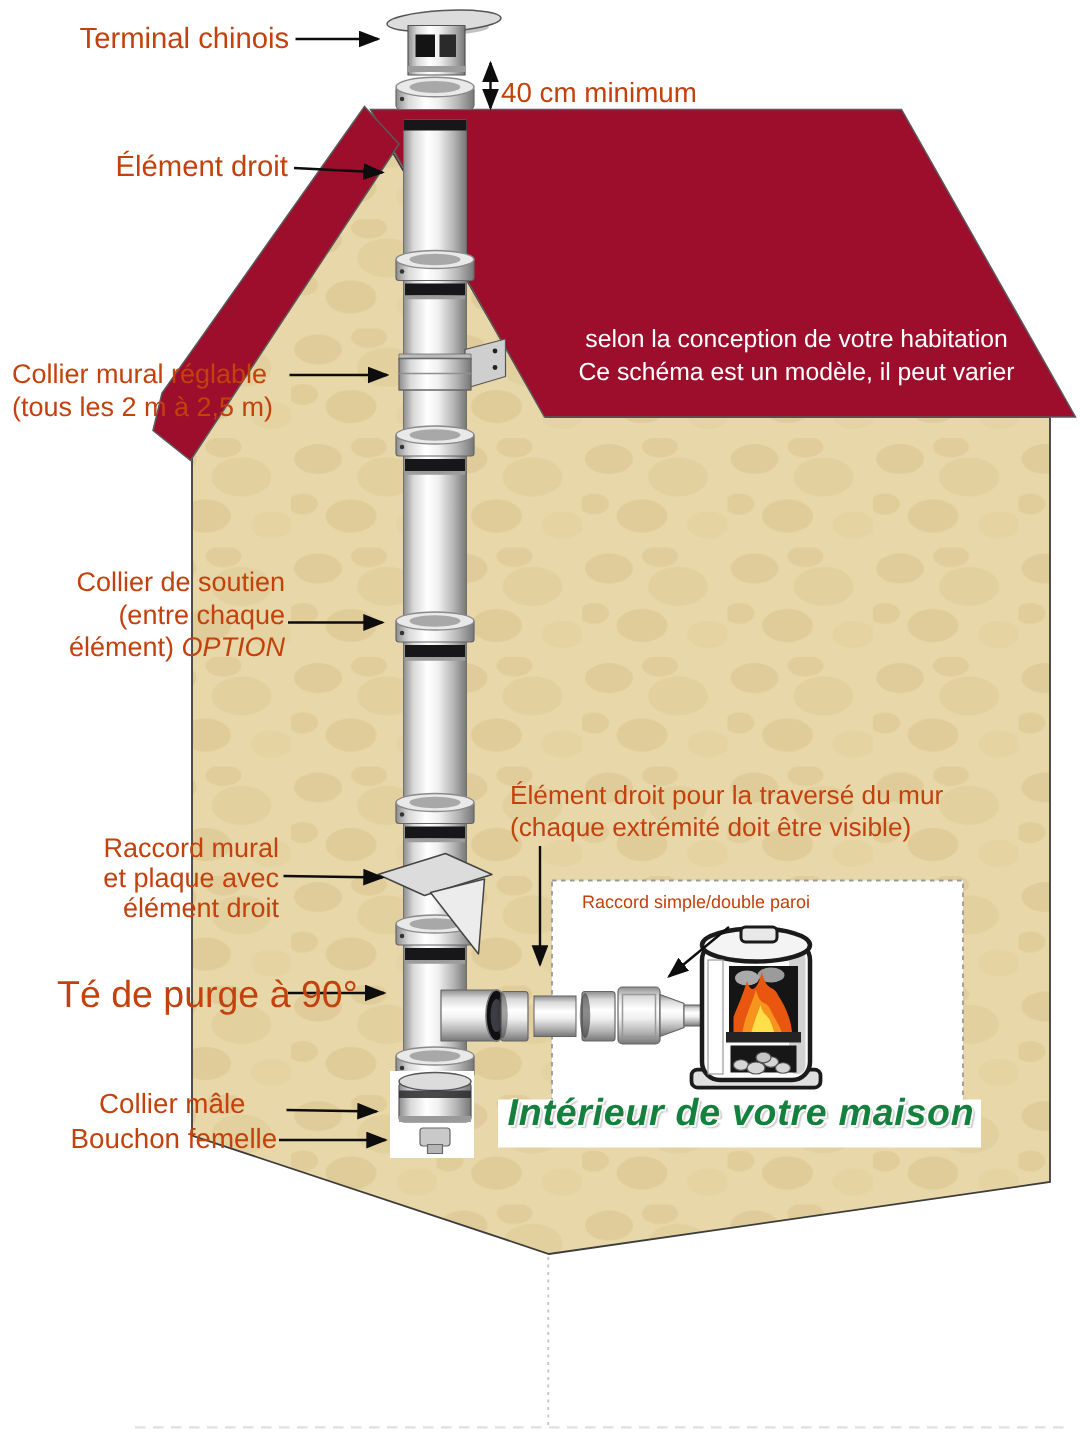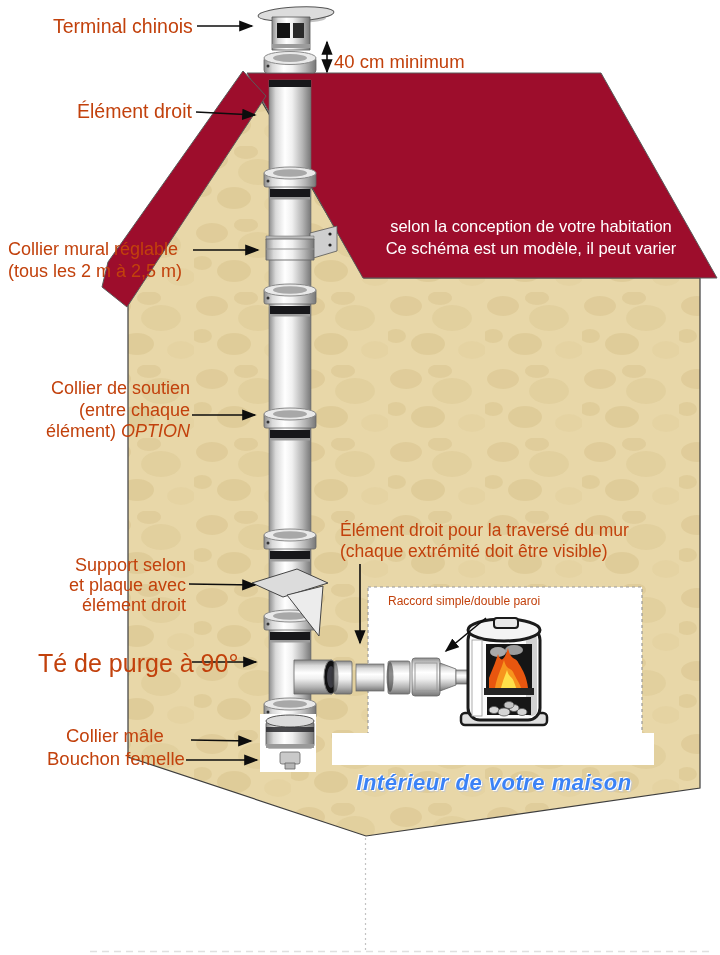--- a/index.html
+++ b/index.html
@@ -17,23 +17,22 @@
   #lbl-roof-note{left:366px;top:215px;width:330px;text-align:center;font-size:16.5px;line-height:22px;color:#ffffff;}
   #lbl-collier-soutien{left:28px;top:378px;width:162px;text-align:right;font-size:18px;line-height:21.5px;}
   #lbl-traversee{left:340px;top:520px;font-size:17.5px;line-height:20.5px;}
   #lbl-support-mural{left:55px;top:555px;width:131px;text-align:right;font-size:18px;line-height:20px;}
   #lbl-te-purge{left:38px;top:649px;font-size:25px;}
   #lbl-raccord{left:388px;top:594px;width:260px;font-size:12px;}
   #lbl-bouchon-male{left:66px;top:725px;font-size:18.5px;}
   #lbl-bouchon-femelle{left:47px;top:748px;font-size:18.5px;}
   #lbl-interieur{
     left:334px;top:728px;width:320px;text-align:center;
-    font-size:22px;font-style:italic;font-weight:bold;color:#3b82f6;letter-spacing:0.5px;
+    font-size:25px;font-style:italic;font-weight:bold;color:#15803d;letter-spacing:0.5px;
     text-shadow:1px 1px 0 #fdfdfd,-1px -1px 0 #fdfdfd,2px 2px 1px #c9c9c9;
-    margin-top:42px;
   }
   .it{font-style:italic;}
 </style>
 </head>
 <body>
 
 <div id="canvas">
 
   <svg id="diagram-svg" width="720" height="955" viewBox="0 0 720 955">
     <defs>
@@ -256,21 +255,21 @@
     <div>(entre chaque</div>
     <div><span>élément) </span><span class="it">OPTION</span></div>
   </div>
 
   <div class="lbl" id="lbl-traversee">
     <div>Élément droit pour la traversé du mur</div>
     <div>(chaque extrémité doit être visible)</div>
   </div>
 
   <div class="lbl" id="lbl-support-mural">
-    <div>Support selon</div>
+    <div>Raccord mural</div>
     <div>et plaque avec</div>
     <div>élément droit</div>
   </div>
 
   <div class="lbl" id="lbl-te-purge">Té de purge à 90°</div>
   <div class="lbl" id="lbl-raccord">Raccord simple/double paroi</div>
   <div class="lbl" id="lbl-bouchon-male">Collier mâle</div>
   <div class="lbl" id="lbl-bouchon-femelle">Bouchon femelle</div>
   <div class="lbl" id="lbl-interieur">Intérieur de votre maison</div>
 

